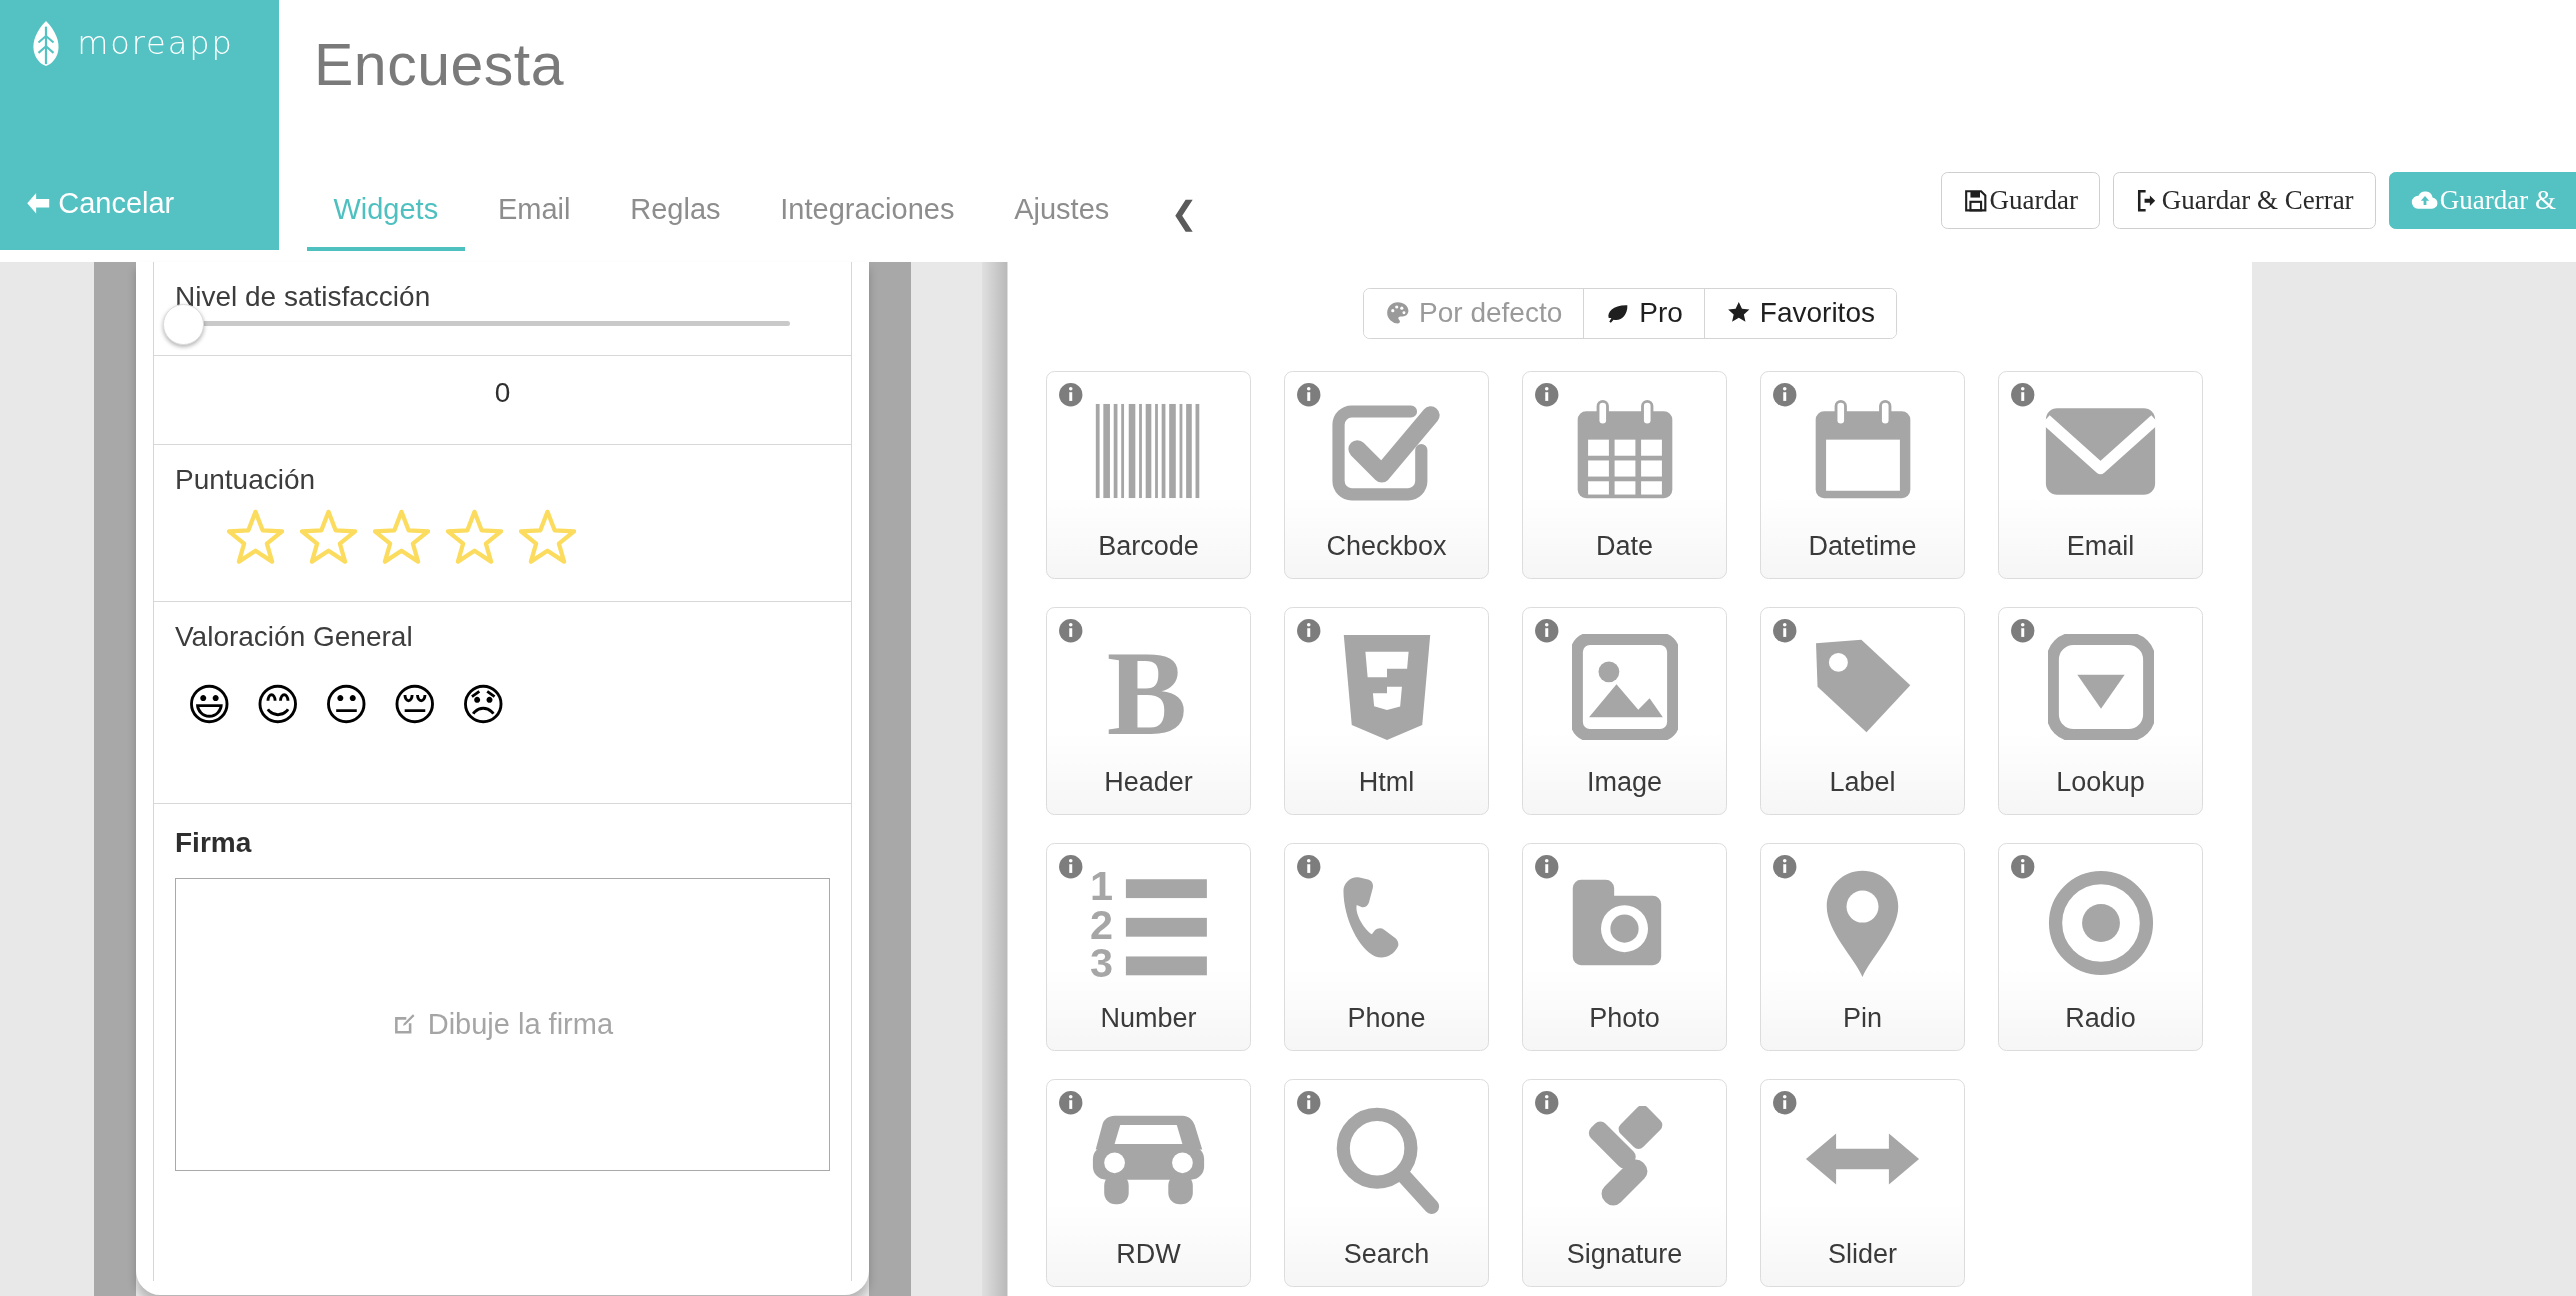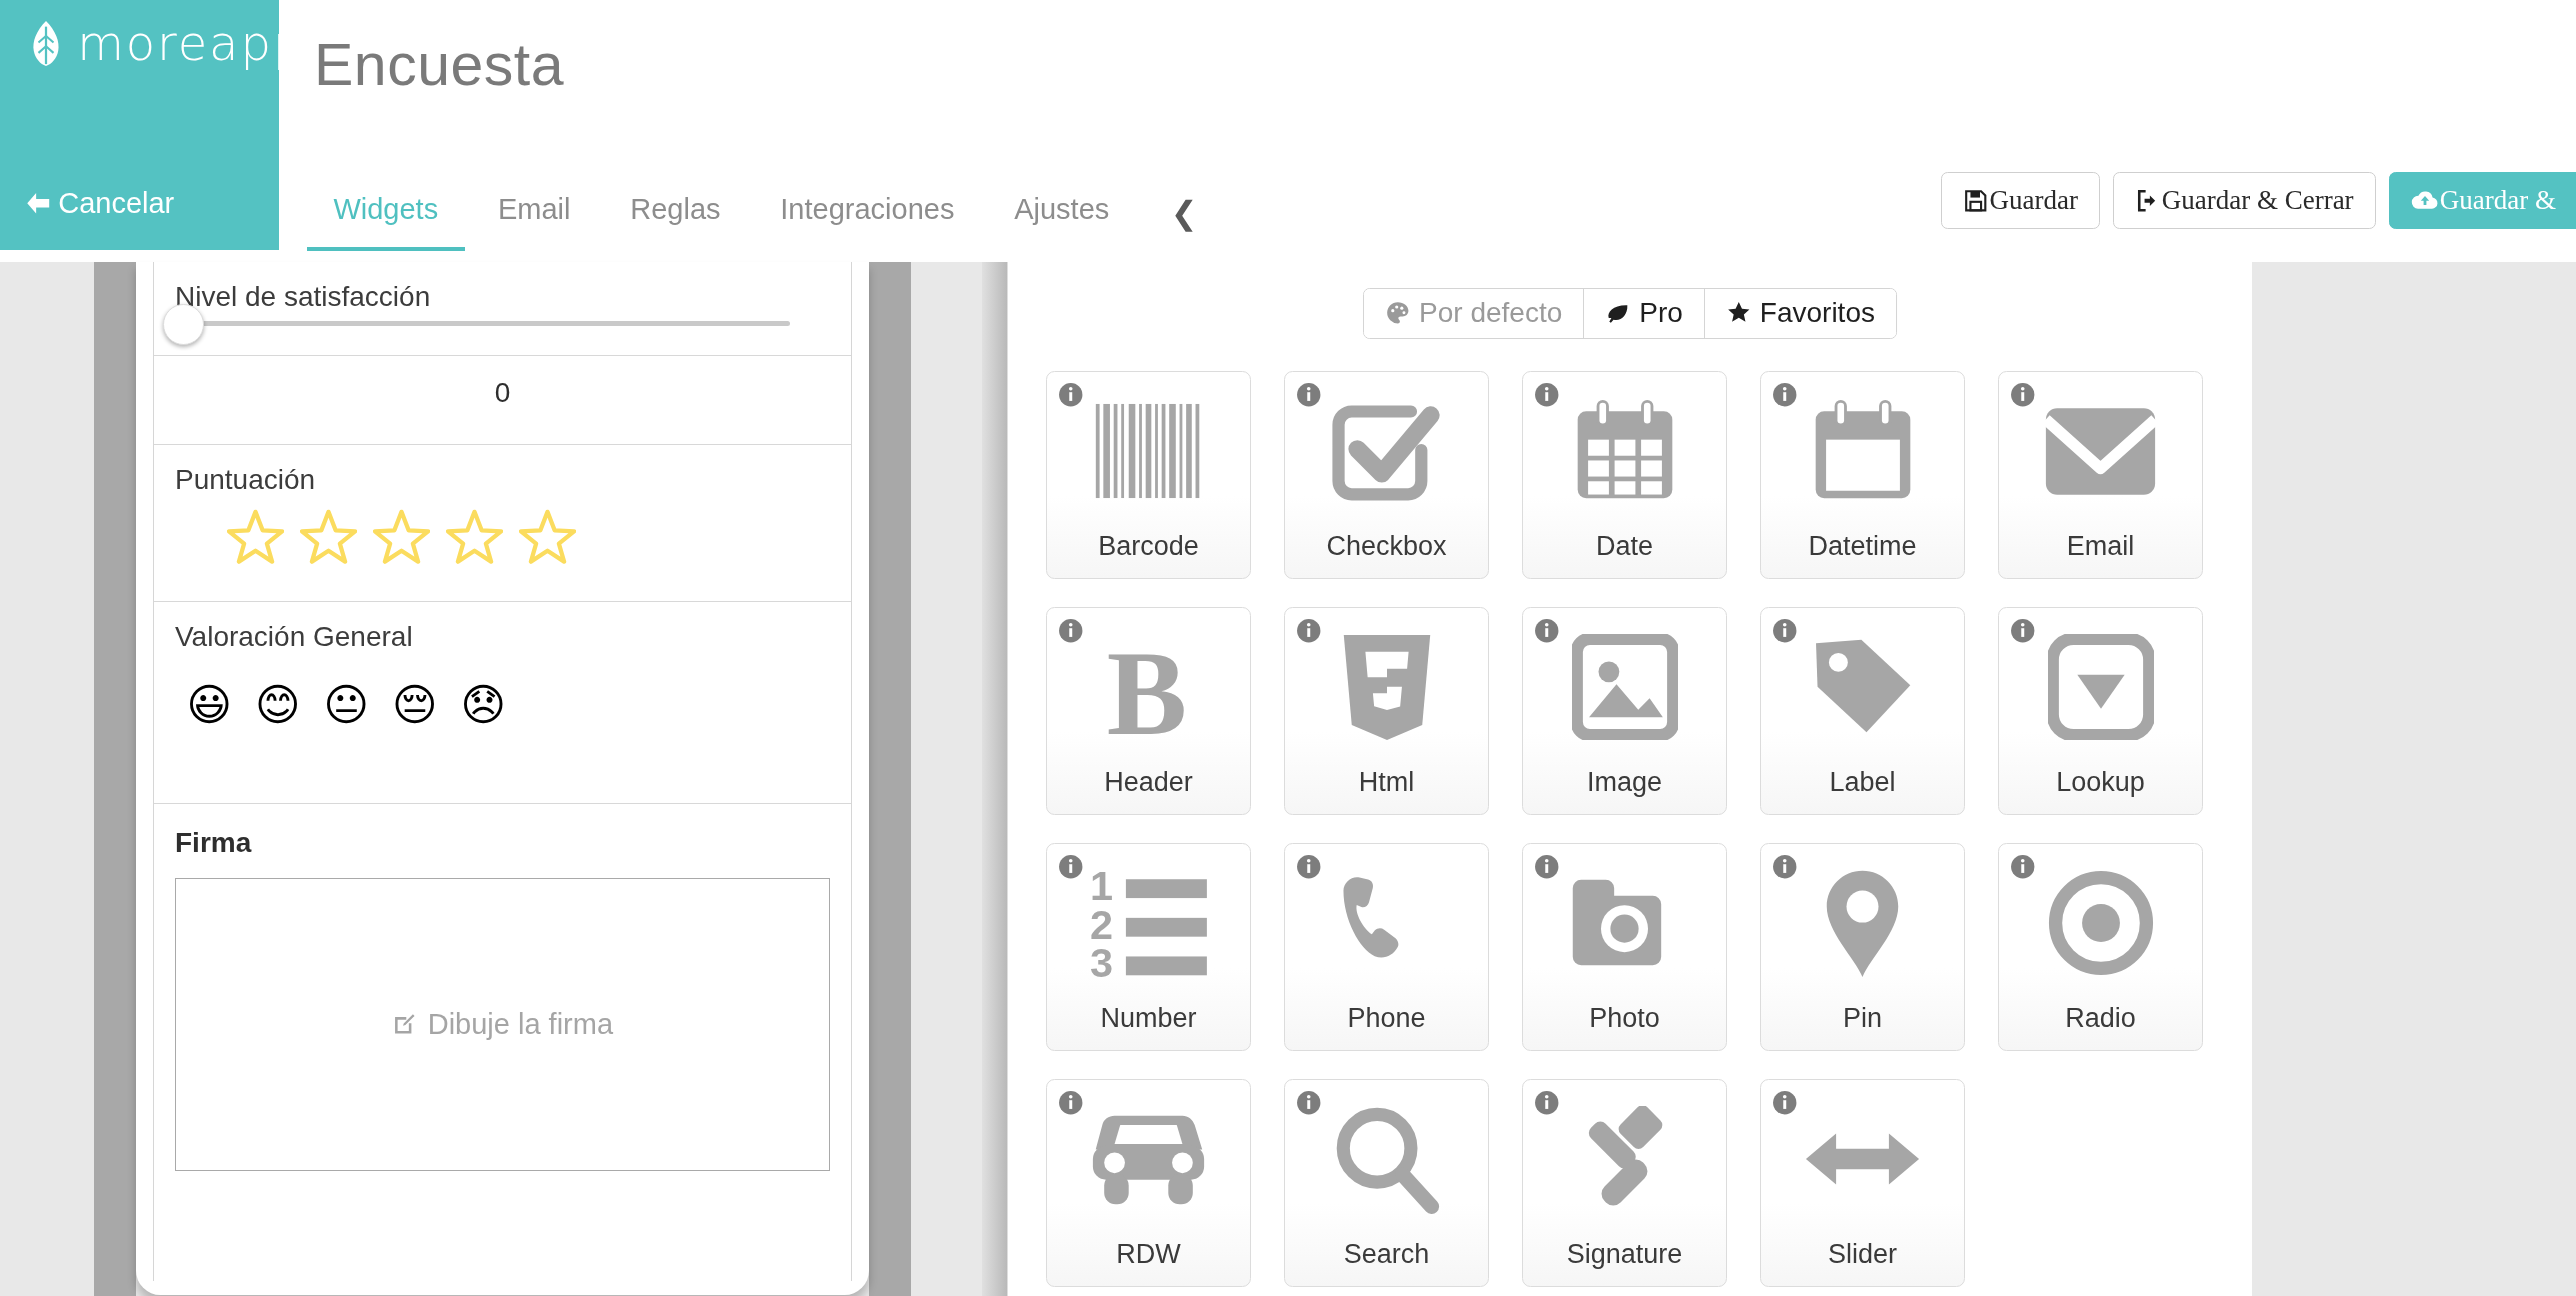--- a/index.html
+++ b/index.html
@@ -21,21 +21,21 @@
     position: absolute; top: 0; left: 0;
     width: 279px; height: 250px;
     background: #54c2c2;
   }
   .brand-logo {
     position: absolute; top: 21px; left: 28px;
     display: flex; align-items: center; gap: 13.2px;
   }
   .leaf-icon { width: 36px; height: 45px; display:block; }
   .brand-word {
-    color: #ffffff; font-size: 48px; letter-spacing: 1.9px;
+    color: #ffffff; font-size: 32px; letter-spacing: 1.9px;
     font-weight: 300; line-height: 45px;
     font-family: "DejaVu Sans", sans-serif;
   }
   .cancel-btn {
     position: absolute; left: 23.6px; bottom: 30px;
     display: flex; align-items: center; gap: 6.6px;
     color: #ffffff; font-size: 29px; font-weight: 400;
     cursor: pointer; background: none; border: none;
     font-family: "Liberation Sans", sans-serif;
   }

